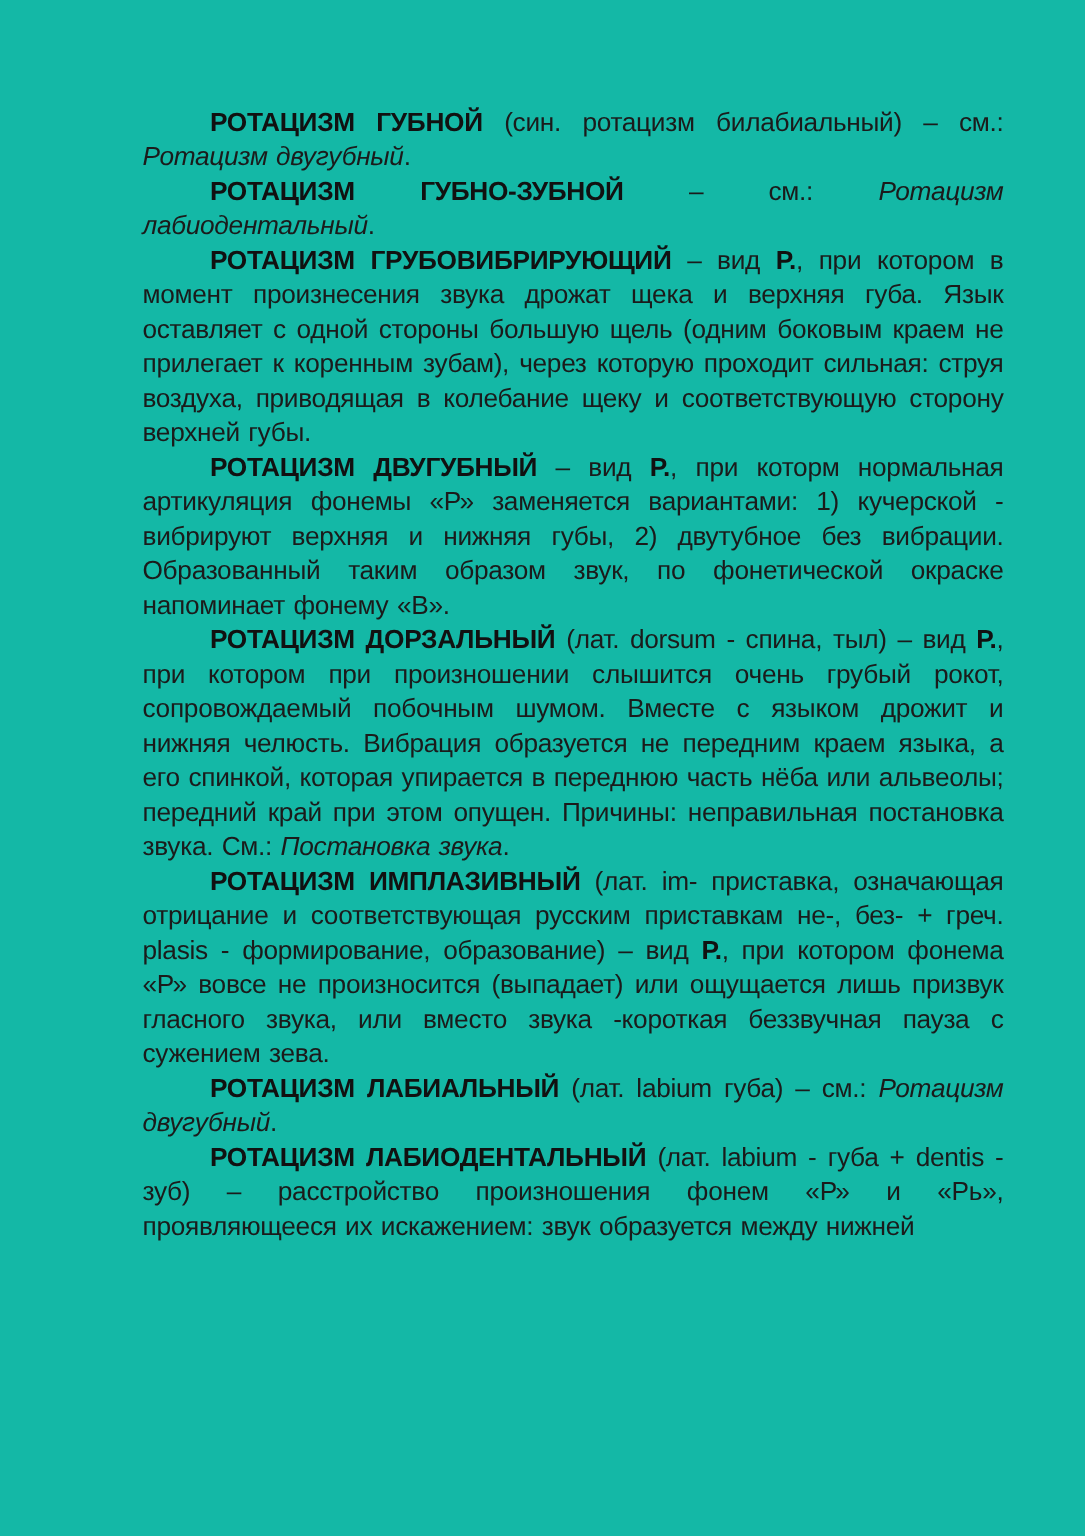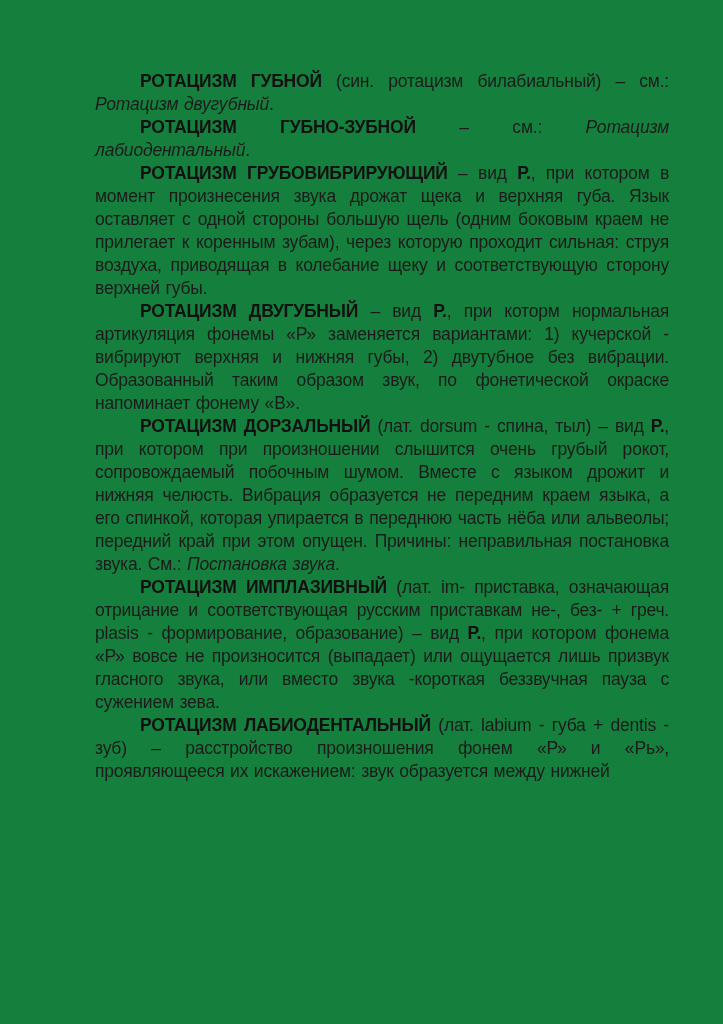--- a/index.html
+++ b/index.html
@@ -1,20 +1,20 @@
 <!DOCTYPE html>
 <html lang="ru"><head>
 <meta charset="utf-8">
 <style>
   html, body { margin: 0; padding: 0; }
   .page {
     position: relative;
     width: 723px;
     height: 1024px;
-    background: #15803d;
+    background: #14b8a6;
     overflow: hidden;
     font-family: "Liberation Sans", sans-serif;
   }
   .content {
     position: absolute;
     left: 95px;
     top: 70px;
     width: 574px;
     color: #1b1b1b;
   }
@@ -44,15 +44,16 @@
 <body>
 
 <div class="page">
   <div class="content">
     <p class="entry"><span class="bold">РОТАЦИЗМ ГУБНОЙ</span><span class="normal">  (син. ротацизм билабиальный) – см.: </span><span class="italic">Ротацизм двугубный</span><span class="normal">.</span></p>
     <p class="entry"><span class="bold">РОТАЦИЗМ ГУБНО-ЗУБНОЙ</span><span class="normal"> – см.: </span><span class="italic">Ротацизм лабиодентальный</span><span class="normal">.</span></p>
     <p class="entry"><span class="bold">РОТАЦИЗМ ГРУБОВИБРИРУЮЩИЙ</span><span class="normal"> – вид </span><span class="bold">Р.</span><span class="normal">, при котором в момент произнесения звука дрожат щека и верхняя губа. Язык оставляет с одной стороны большую щель (одним боковым краем не прилегает к коренным зубам), через которую проходит сильная: струя воздуха, приводящая в колебание щеку и соответствующую сторону верхней губы.</span></p>
     <p class="entry"><span class="bold">РОТАЦИЗМ ДВУГУБНЫЙ</span><span class="normal"> – вид </span><span class="bold">Р.</span><span class="normal">, при которм нормальная артикуляция фонемы «Р» заменяется вариантами: 1) кучерской - вибрируют верхняя и нижняя губы, 2) двутубное без вибрации. Образованный таким образом звук, по фонетической окраске напоминает фонему «В».</span></p>
     <p class="entry"><span class="bold">РОТАЦИЗМ ДОРЗАЛЬНЫЙ</span><span class="normal"> (лат. dorsum - спина, тыл) – вид </span><span class="bold">Р.</span><span class="normal">, при котором при произношении слышится очень грубый рокот, сопровождаемый побочным шумом. Вместе с языком дрожит и нижняя челюсть. Вибрация образуется не передним краем языка, а его спинкой, которая упирается в переднюю часть нёба или альвеолы; передний край при этом опущен. Причины: неправильная постановка звука. См.: </span><span class="italic">Постановка звука</span><span class="normal">.</span></p>
     <p class="entry"><span class="bold">РОТАЦИЗМ ИМПЛАЗИВНЫЙ</span><span class="normal"> (лат. im- приставка, означающая отрицание и соответствующая русским приставкам не-, без- + греч. plasis - формирование, образование) – вид </span><span class="bold">Р.</span><span class="normal">, при котором фонема «Р» вовсе не произносится (выпадает) или ощущается лишь призвук гласного звука, или вместо звука -короткая беззвучная пауза с сужением зева.</span></p>
+    <p class="entry"><span class="bold">РОТАЦИЗМ ЛАБИАЛЬНЫЙ</span><span class="normal"> (лат. labium губа) – см.: </span><span class="italic">Ротацизм двугубный</span><span class="normal">.</span></p>
     <p class="entry"><span class="bold">РОТАЦИЗМ ЛАБИОДЕНТАЛЬНЫЙ</span><span class="normal"> (лат. labium - губа + dentis - зуб) – расстройство произношения фонем «Р» и «Рь», проявляющееся их искажением: звук образуется между нижней</span></p>
   </div>
 </div>
 
 </body></html>

